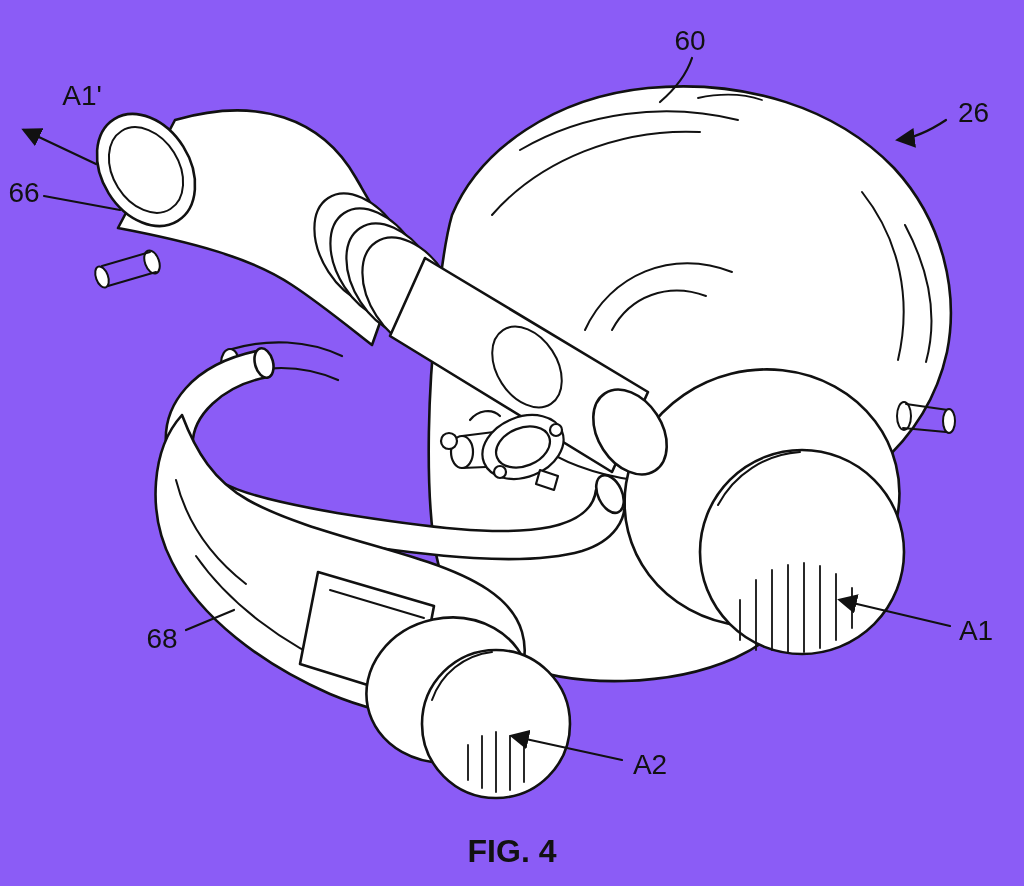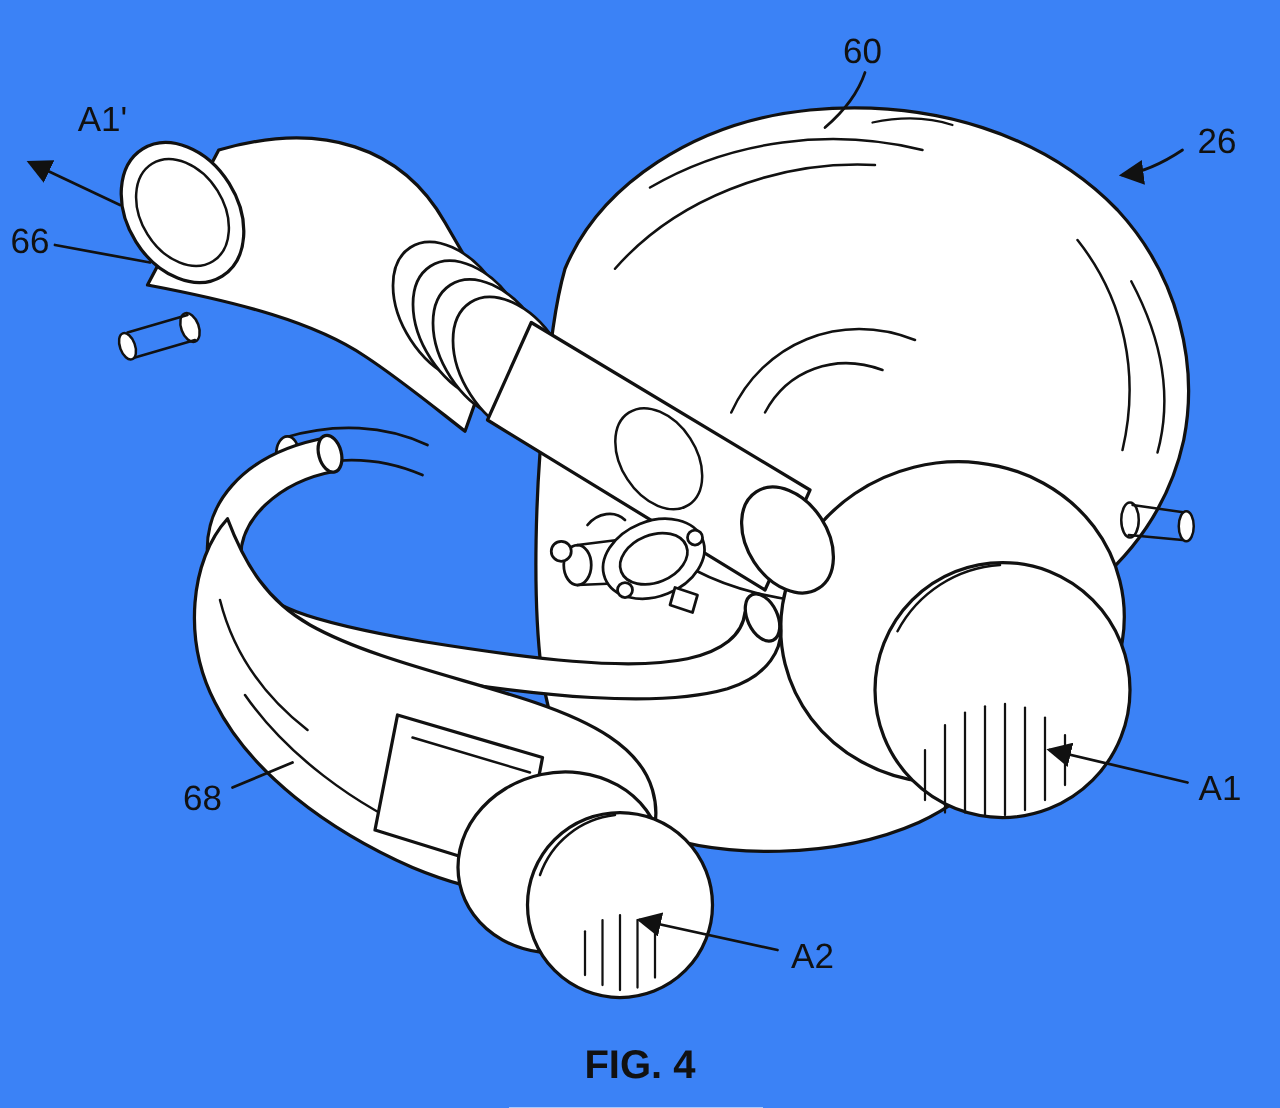--- a/index.html
+++ b/index.html
@@ -4,21 +4,21 @@
 <style>
   html, body {
     margin: 0;
     padding: 0;
     background: #ffffff;
   }
   .page {
     position: relative;
     width: 1024px;
     height: 886px;
-    background: #3b82f6;
+    background: #8b5cf6;
     overflow: hidden;
     font-family: "Liberation Sans", sans-serif;
   }
   svg { display: block; }
   .ref-label {
     font-family: "Liberation Sans", sans-serif;
     font-size: 28px;
     fill: #111111;
   }
   .caption {

